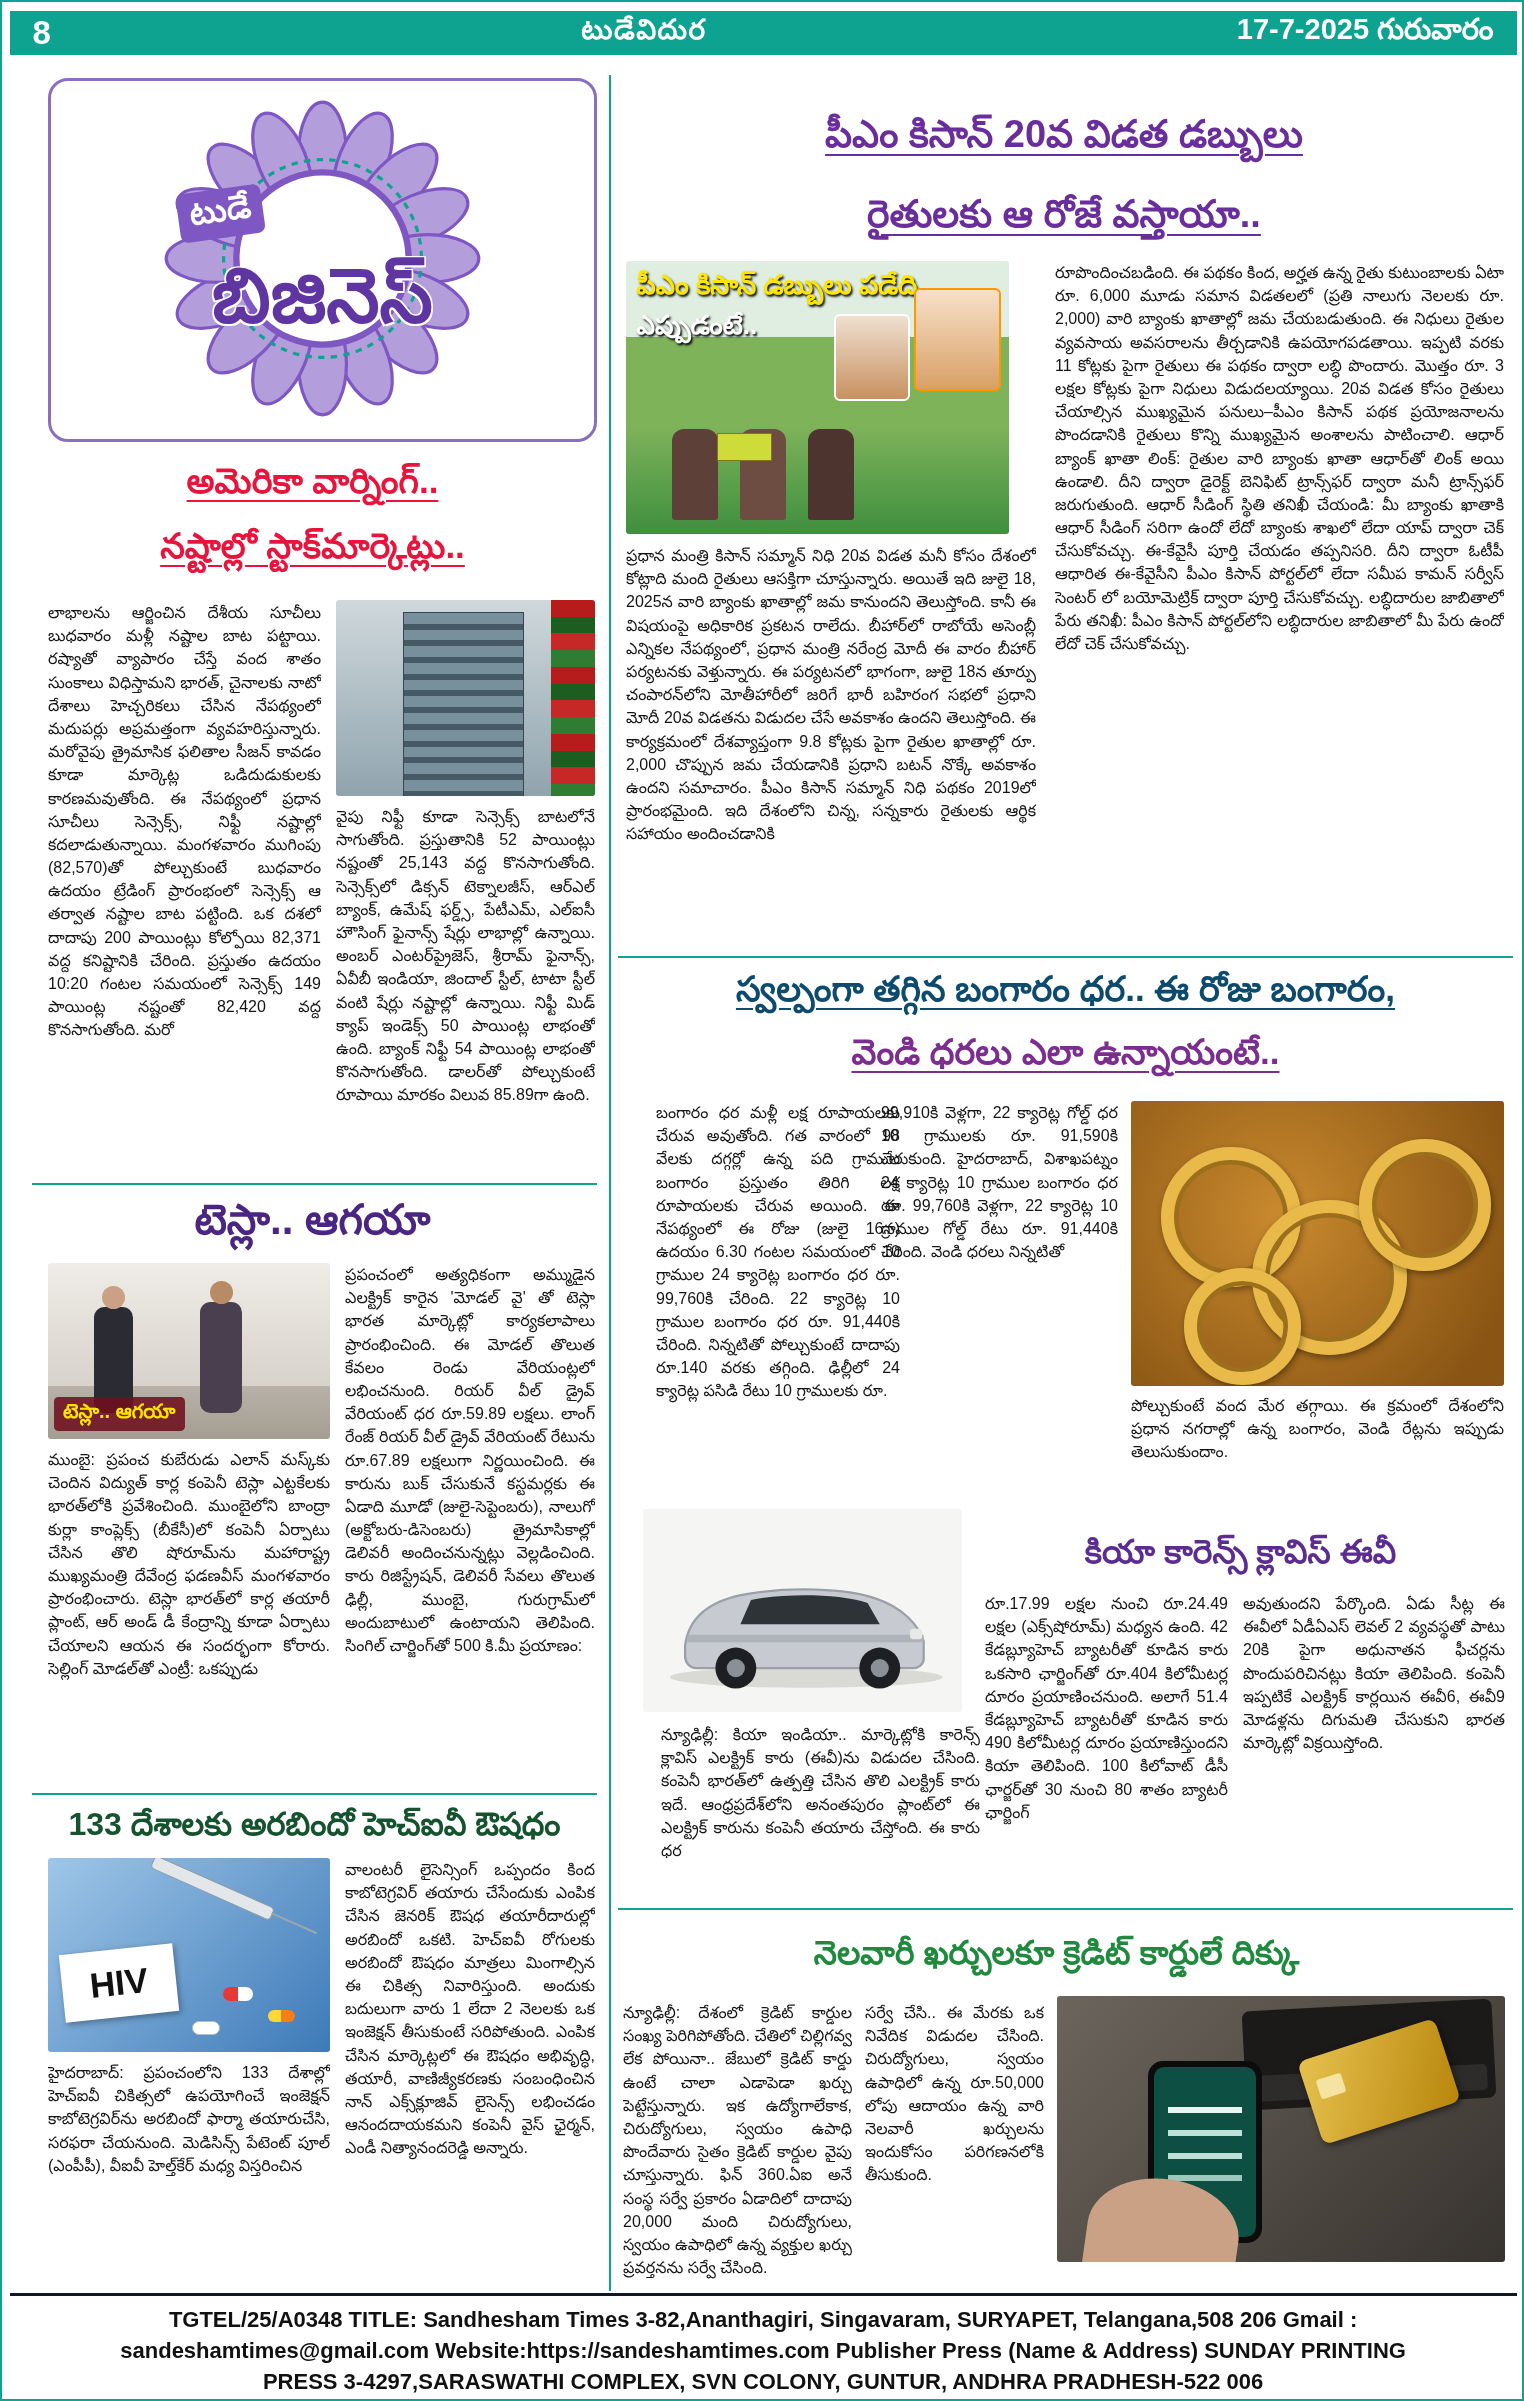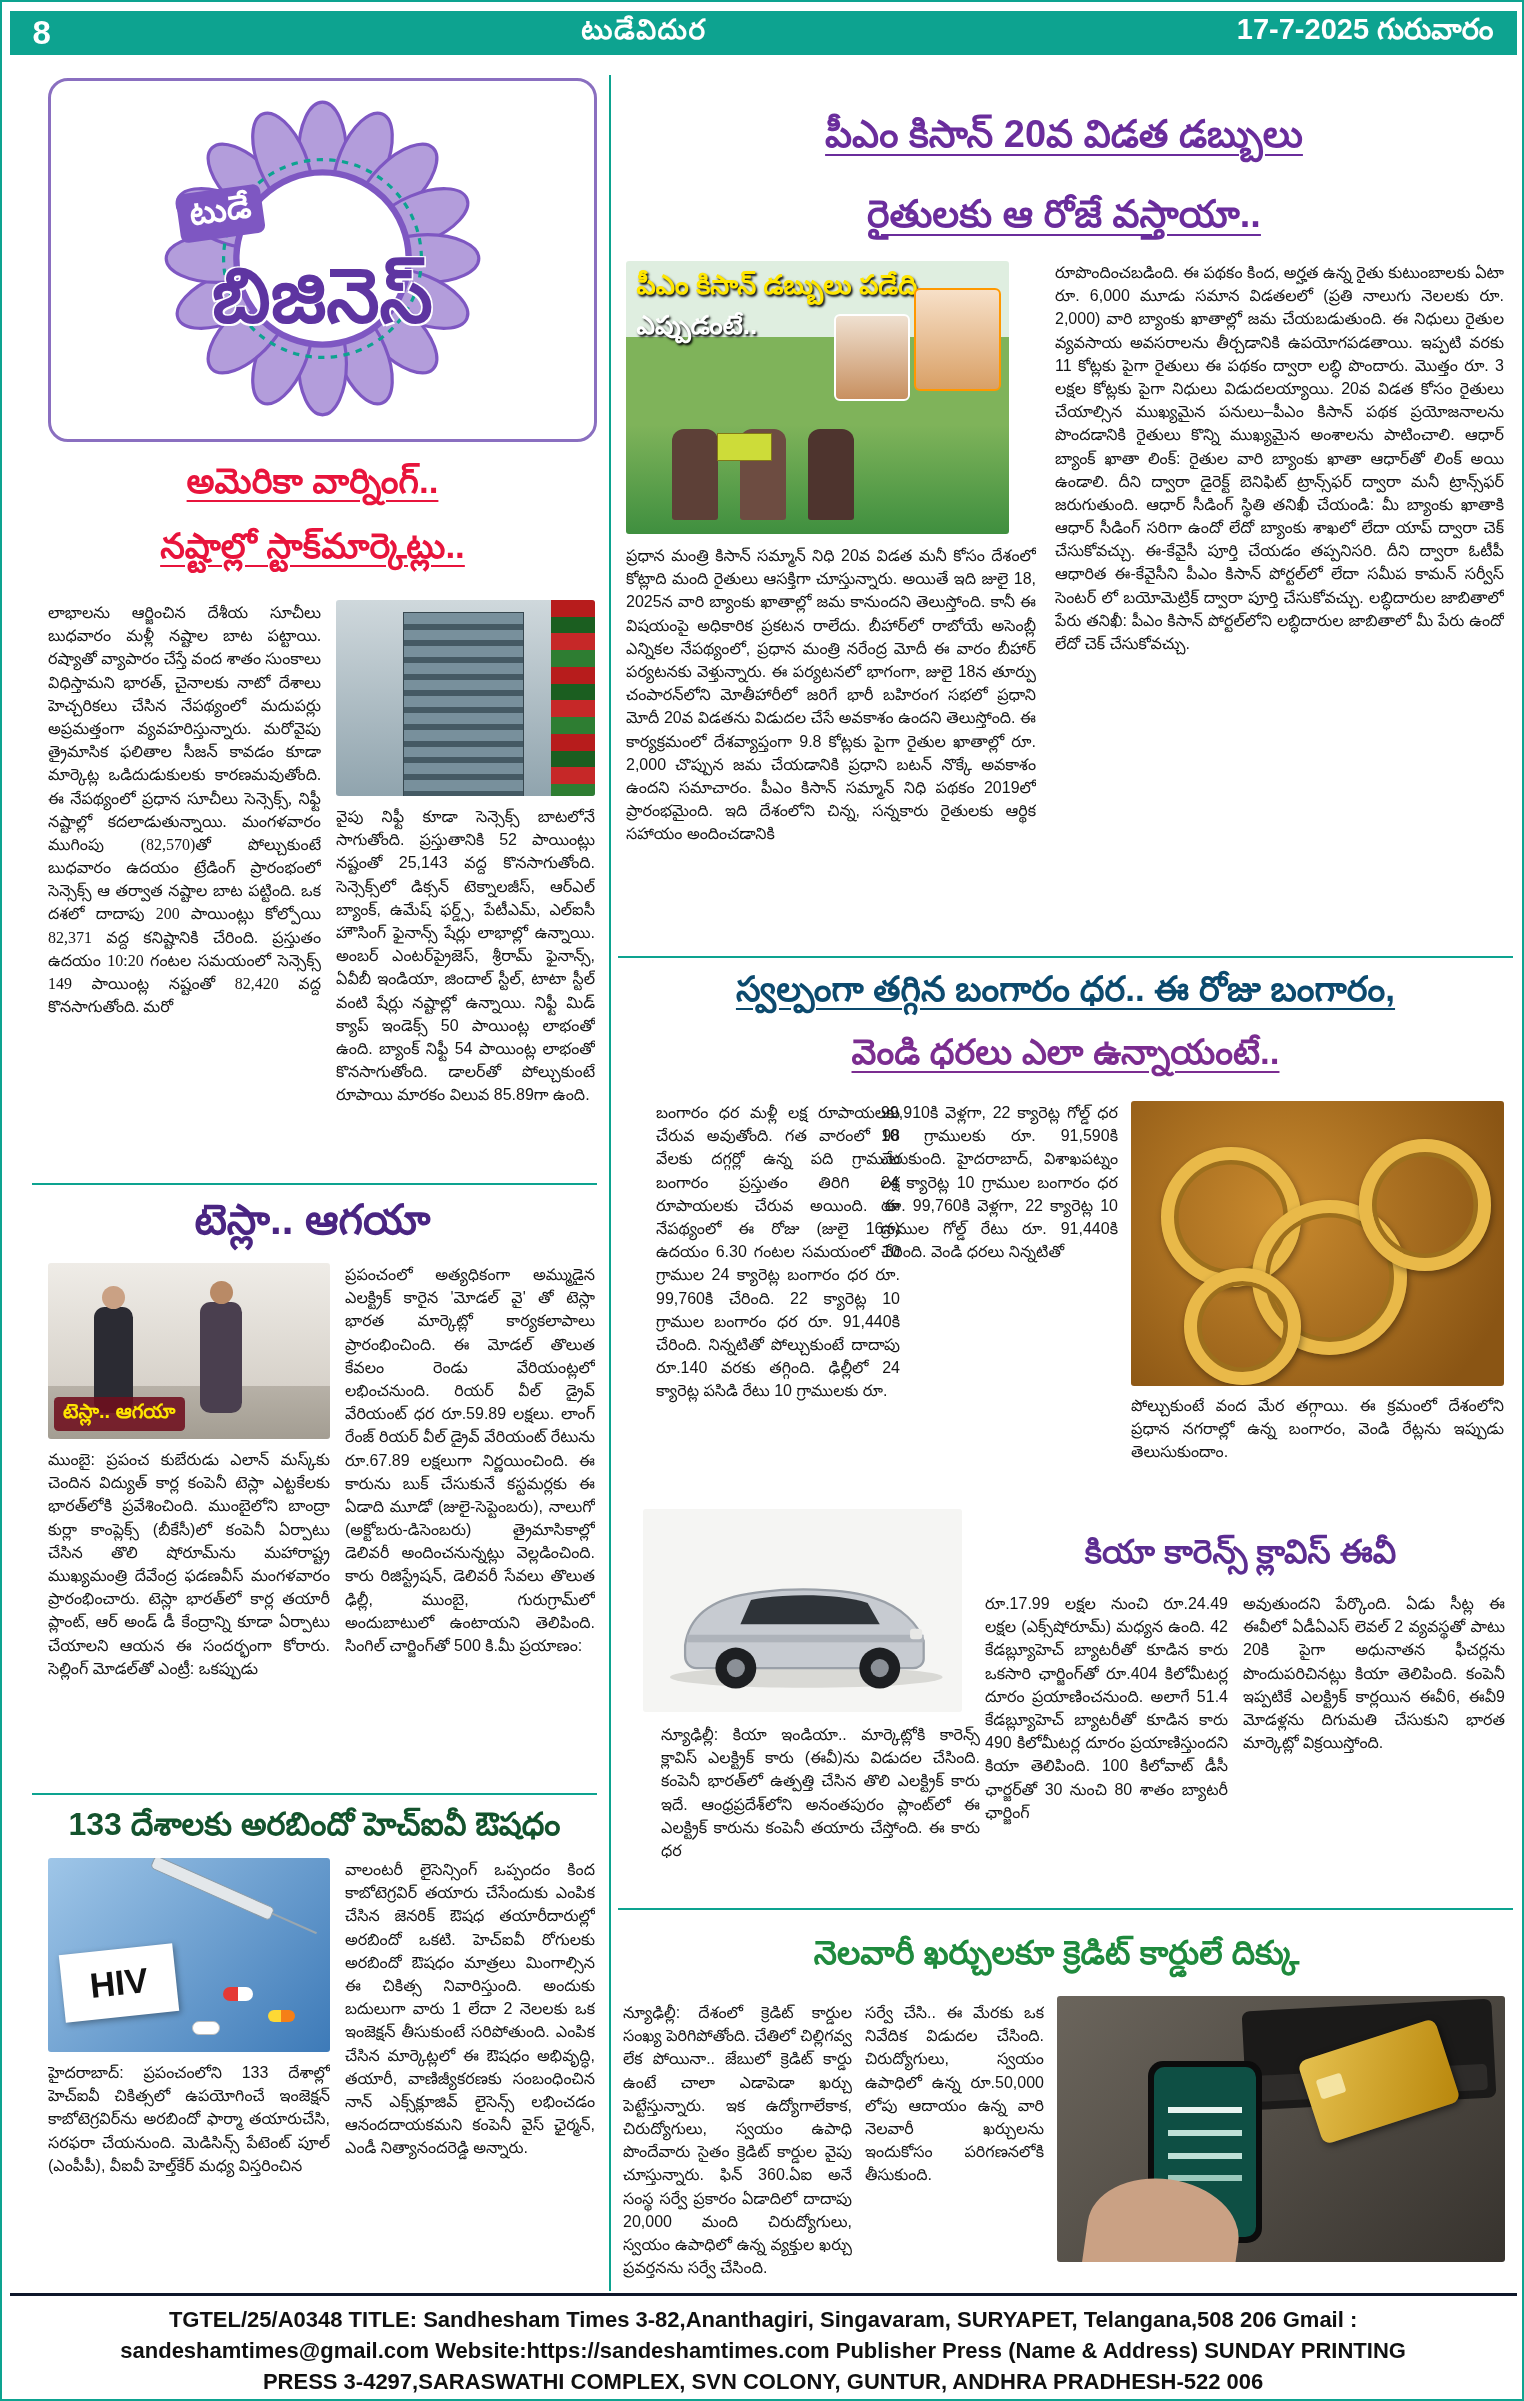--- a/index.html
+++ b/index.html
@@ -34,21 +34,21 @@
   .rule-v{position:absolute;width:2.3px;background:#0da390;}
   .photo{position:absolute;overflow:hidden;border-radius:3px;}
   
   #us-h1{left:30px;top:459px;width:561px;font-size:35px;color:#e8143c;}
   #us-h2{left:30px;top:524px;width:561px;font-size:35px;color:#e8143c;}
   #stock-img{left:334px;top:598px;width:259px;height:196px;background:linear-gradient(#cfd8dc,#90a4ae);}
   .bse-building{position:absolute;left:26%;top:6%;width:46%;height:94%;
     background:repeating-linear-gradient(#78909c 0 10.6px,#455a64 10.6px 16.7px);border:1.5px solid #37474f;}
   .ticker{position:absolute;right:0;top:0;width:17%;height:100%;background:#111;
     background:repeating-linear-gradient(#b71c1c 0 16.7px,#1b5e20 16.7px 33px,#c62828 33px 50px,#2e7d32 50px 67px);}
-  #us-c1{left:46px;top:599px;width:273px;height:574px;font-family:Liberation Serif, serif;}
+  #us-c1{left:46px;top:599px;width:273px;height:574px;}
   #us-c2{left:334px;top:803px;width:259px;height:370px;}
   
   #rule-left-1{left:30px;top:1181px;width:565px;}
   #tesla-h{left:30px;top:1194px;width:561px;font-size:42px;color:#4a2582;}
   #tesla-img{left:46px;top:1261px;width:282px;height:176px;background:linear-gradient(#efece7,#d7d2ca 70%,#b7b1a7 70%,#a39d92);}
   .person1{position:absolute;left:46px;top:44px;width:39px;height:106px;background:#2b2b33;border-radius:10.6px;}
   .person1:before{content:"";position:absolute;left:8.3px;top:-21px;width:23px;height:23px;border-radius:50%;background:#caa184;}
   .person2{position:absolute;left:152px;top:39px;width:42px;height:111px;background:#4a3f4f;border-radius:10.6px;}
   .person2:before{content:"";position:absolute;left:10px;top:-21px;width:23px;height:23px;border-radius:50%;background:#b98a66;}
   .tesla-cap{position:absolute;left:6px;bottom:7.6px;background:rgba(110,15,30,.88);color:#ffe600;

